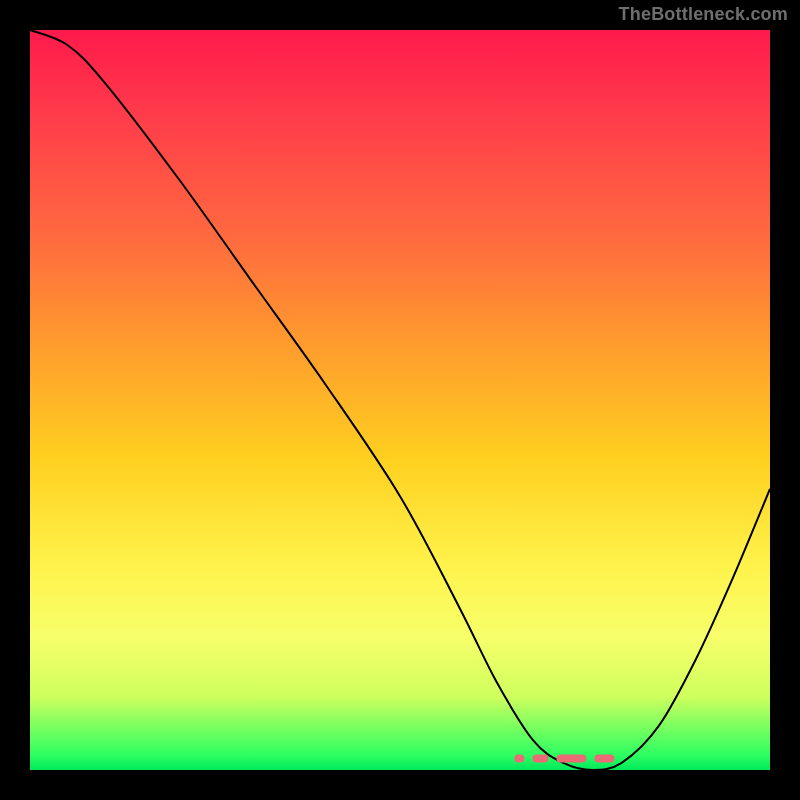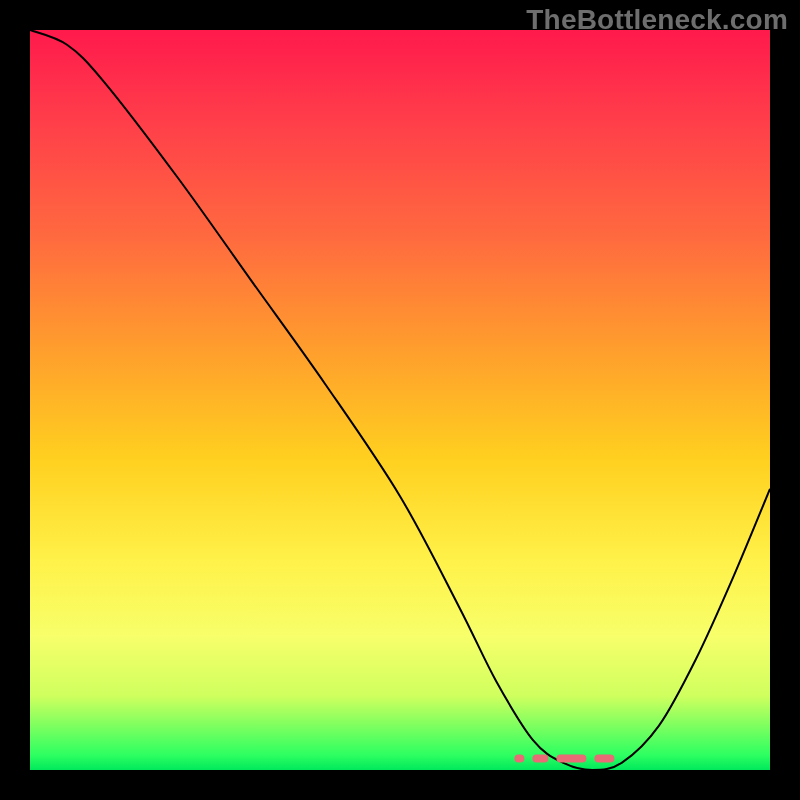--- a/index.html
+++ b/index.html
@@ -14,21 +14,21 @@
     position: relative;
     width: 800px;
     height: 800px;
     background: #000;
   }
   .attribution {
     position: absolute;
     top: 4px;
     right: 12px;
     font-family: Arial, Helvetica, sans-serif;
-    font-size: 28px;
+    font-size: 18px;
     font-weight: 600;
     color: #6e6e6e;
     letter-spacing: 0.2px;
   }
   .plot-area {
     position: absolute;
     left: 30px;
     top: 30px;
     width: 740px;
     height: 740px;

